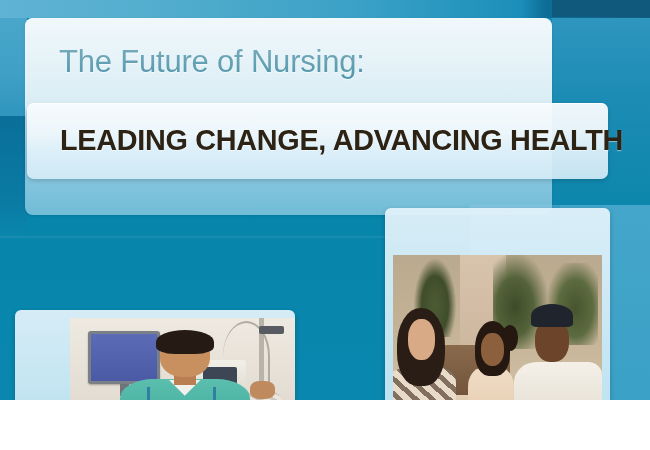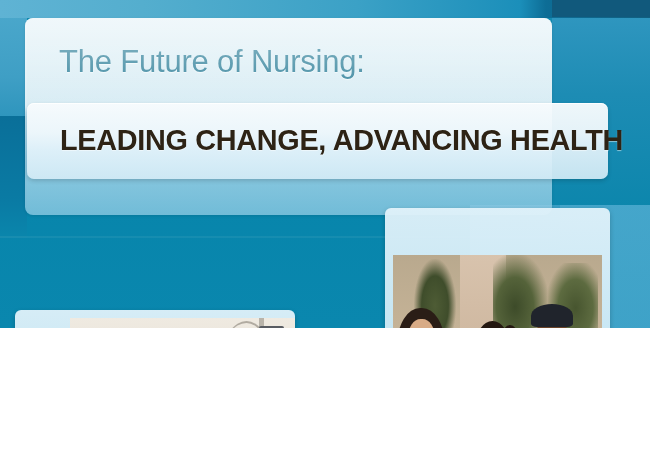--- a/index.html
+++ b/index.html
@@ -8,21 +8,21 @@
     padding: 0;
     background: #ffffff;
   }
   body {
     font-family: "Liberation Sans", sans-serif;
   }
 
   .stage {
     position: relative;
     width: 650px;
-    height: 328px;
+    height: 400px;
     overflow: hidden;
     background: #0f172a;
     text-decoration: underline;
   }
 
   
   .bg-base {
     position: absolute;
     inset: 0;
     background: linear-gradient(180deg, #1a90b6 0%, #0a86ac 12%, #0785ab 55%, #0a87ae 100%);

